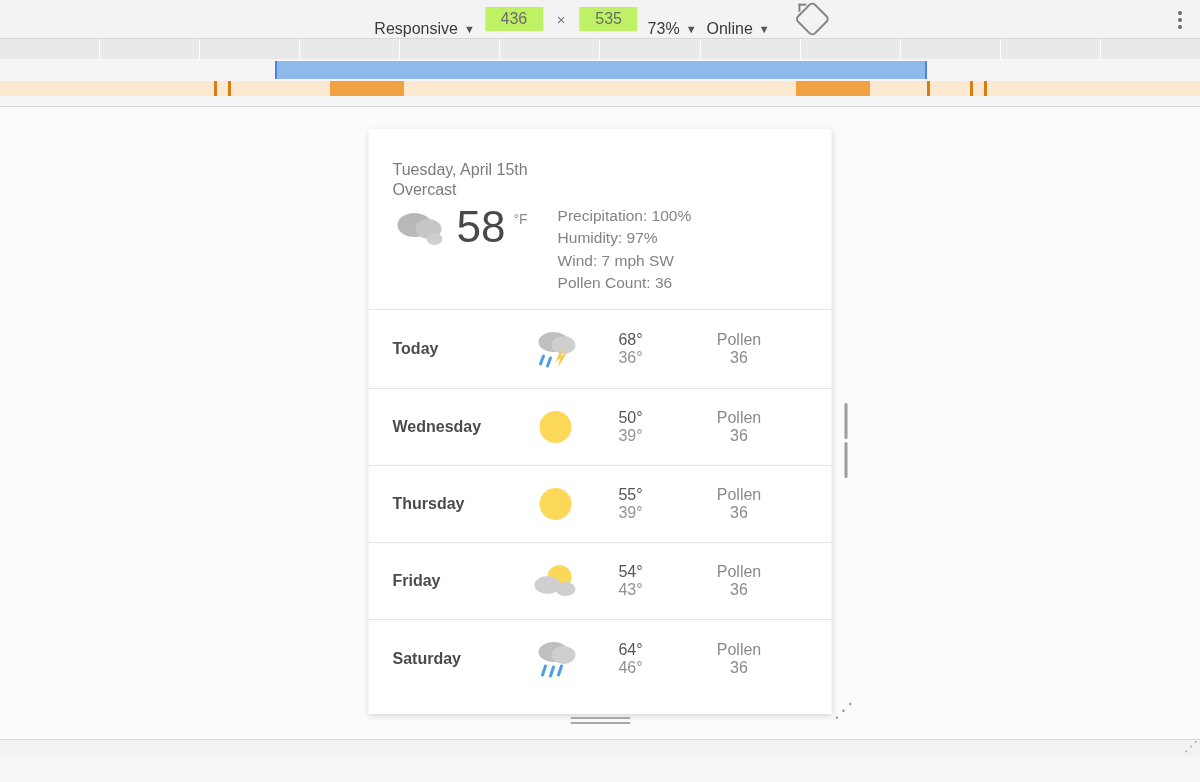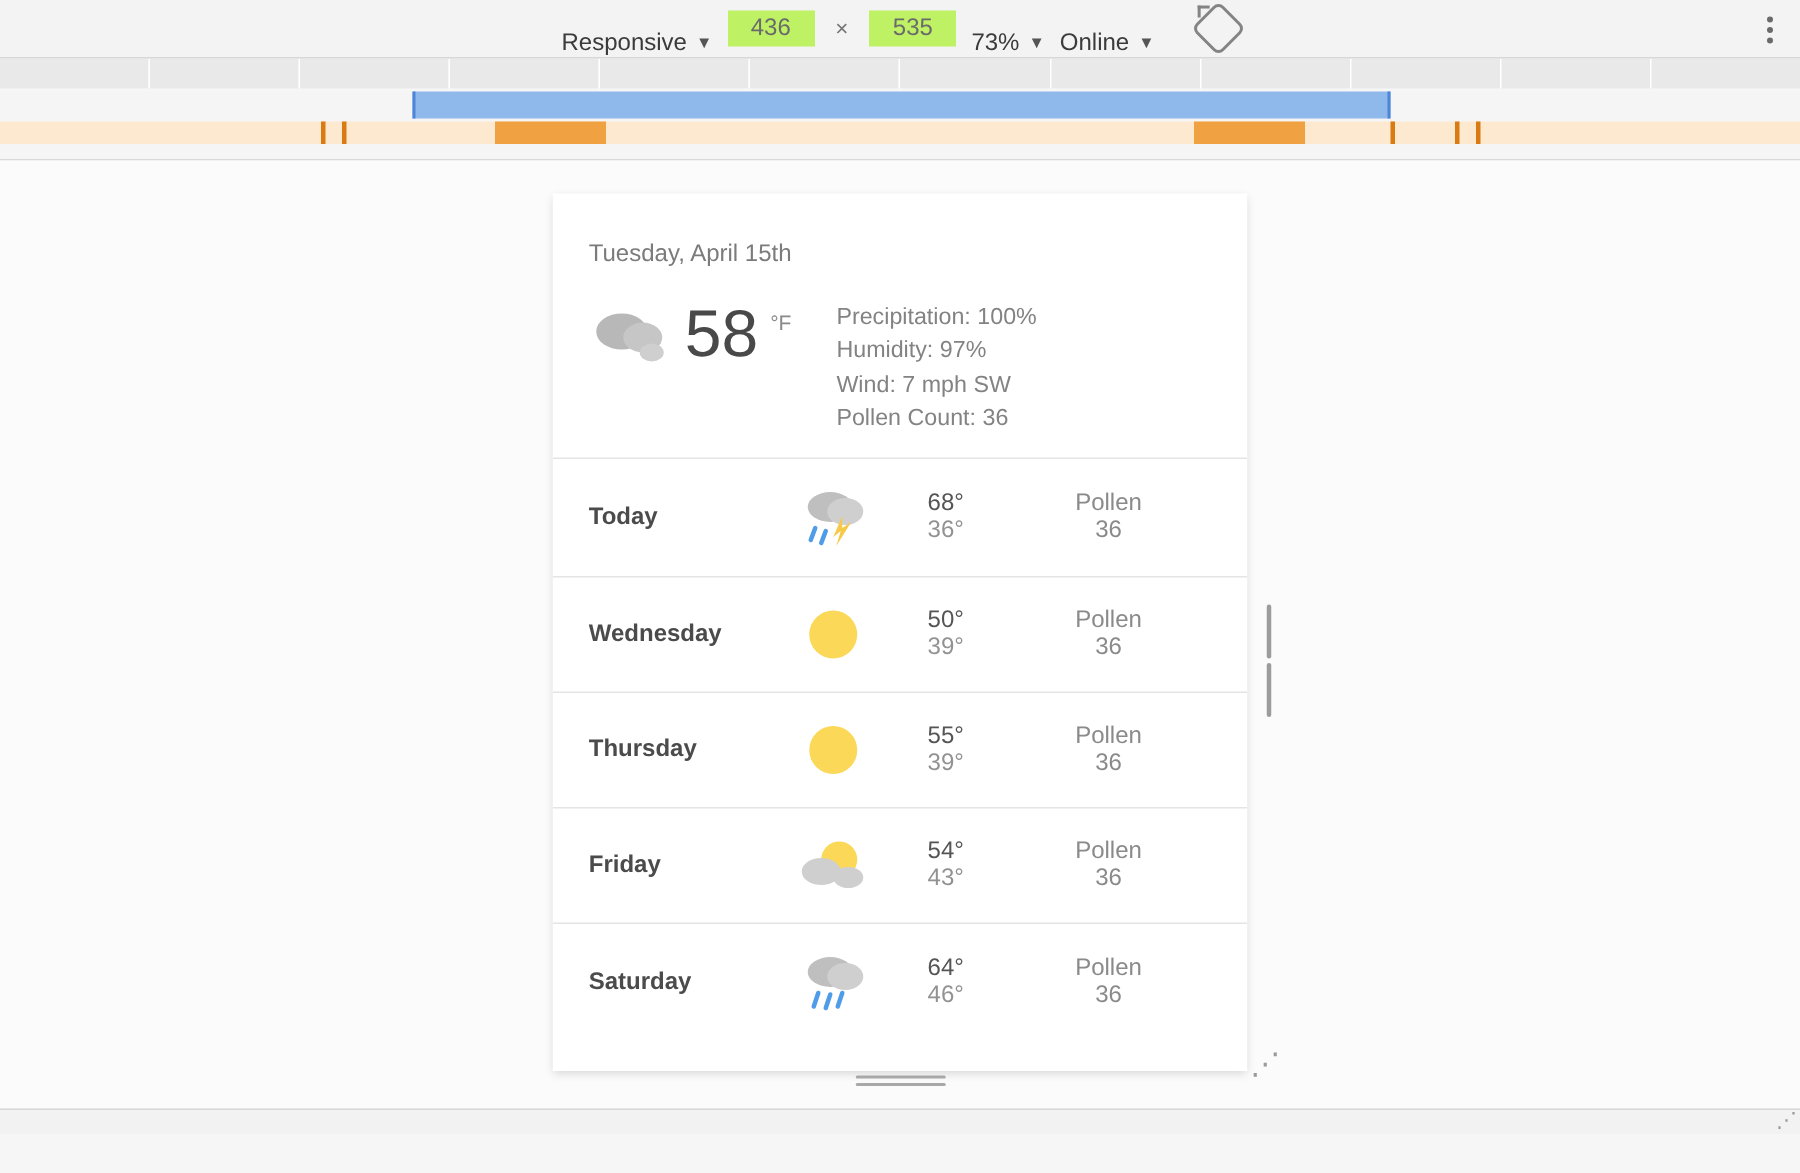--- a/index.html
+++ b/index.html
@@ -32,21 +32,21 @@
   .scrollbar-v{position:absolute;right:-16px;top:274px;display:flex;flex-direction:column;gap:3px;}
   .scrollbar-v span{width:3px;height:36px;background:#9c9c9c;border-radius:2px;}
   .resize-corner{position:absolute;right:-20px;bottom:-8px;color:#9a9a9a;font-size:20px;letter-spacing:-2px;}
   .resize-bottom{position:absolute;left:50%;bottom:-10px;transform:translateX(-50%);width:60px;height:7px;display:flex;flex-direction:column;justify-content:space-between;}
   .resize-bottom span{height:2px;background:#a8a8a8;border-radius:1px;}
   
   .w-header{padding:22px 24px 14px;}
   .w-loc{font-size:42px;color:#4a4a4a;font-weight:400;margin:0;}
   .w-date{font-size:16px;color:#7b7b7b;margin-top:10px;}
   .w-cond{font-size:16px;color:#7b7b7b;margin-top:2px;}
-  .w-main{display:flex;align-items:flex-start;margin-top:22px;gap:30px;}
+  .w-main{display:flex;align-items:flex-start;margin-top:6px;gap:30px;}
   .w-cur{display:flex;align-items:flex-start;gap:8px;}
   .w-temp{font-size:44px;color:#494949;font-weight:400;line-height:1;}
   .w-unit{font-size:14px;color:#8a8a8a;margin-top:6px;}
   .w-stats{font-size:15.5px;color:#838383;line-height:1.45;}
   
   .fc-row{display:flex;align-items:center;border-top:1px solid #e4e4e4;padding:18px 24px;}
   .fc-day{flex:0 0 128px;font-size:16px;font-weight:600;color:#4b4b4b;}
   .fc-icon{flex:0 0 70px;display:flex;justify-content:center;}
   .fc-temps{flex:0 0 80px;text-align:center;font-size:16px;}
   .fc-hi{color:#555;}
@@ -118,20 +118,21 @@
     <div class="bar-sep" style="left:984px"></div>
   </div>
 </div>
 
 <div class="viewport-area">
   <div class="frame-wrap">
     <div class="device-frame">
 
       <div class="w-header">
         <div class="w-date">Tuesday, April 15th</div>
+        <div class="w-cond">Overcast</div>
         <div class="w-main">
           <div class="w-cur">
             <span>
               <svg width="56" height="44" viewBox="0 0 56 44">
                 <ellipse cx="22" cy="20" rx="17" ry="12" fill="#b8b8b8"></ellipse>
                 <ellipse cx="36" cy="24" rx="13" ry="10" fill="#c6c6c6"></ellipse>
                 <ellipse cx="42" cy="34" rx="8" ry="6" fill="#cfcfcf"></ellipse>
               </svg>
             </span>
             <span class="w-temp">58</span>

